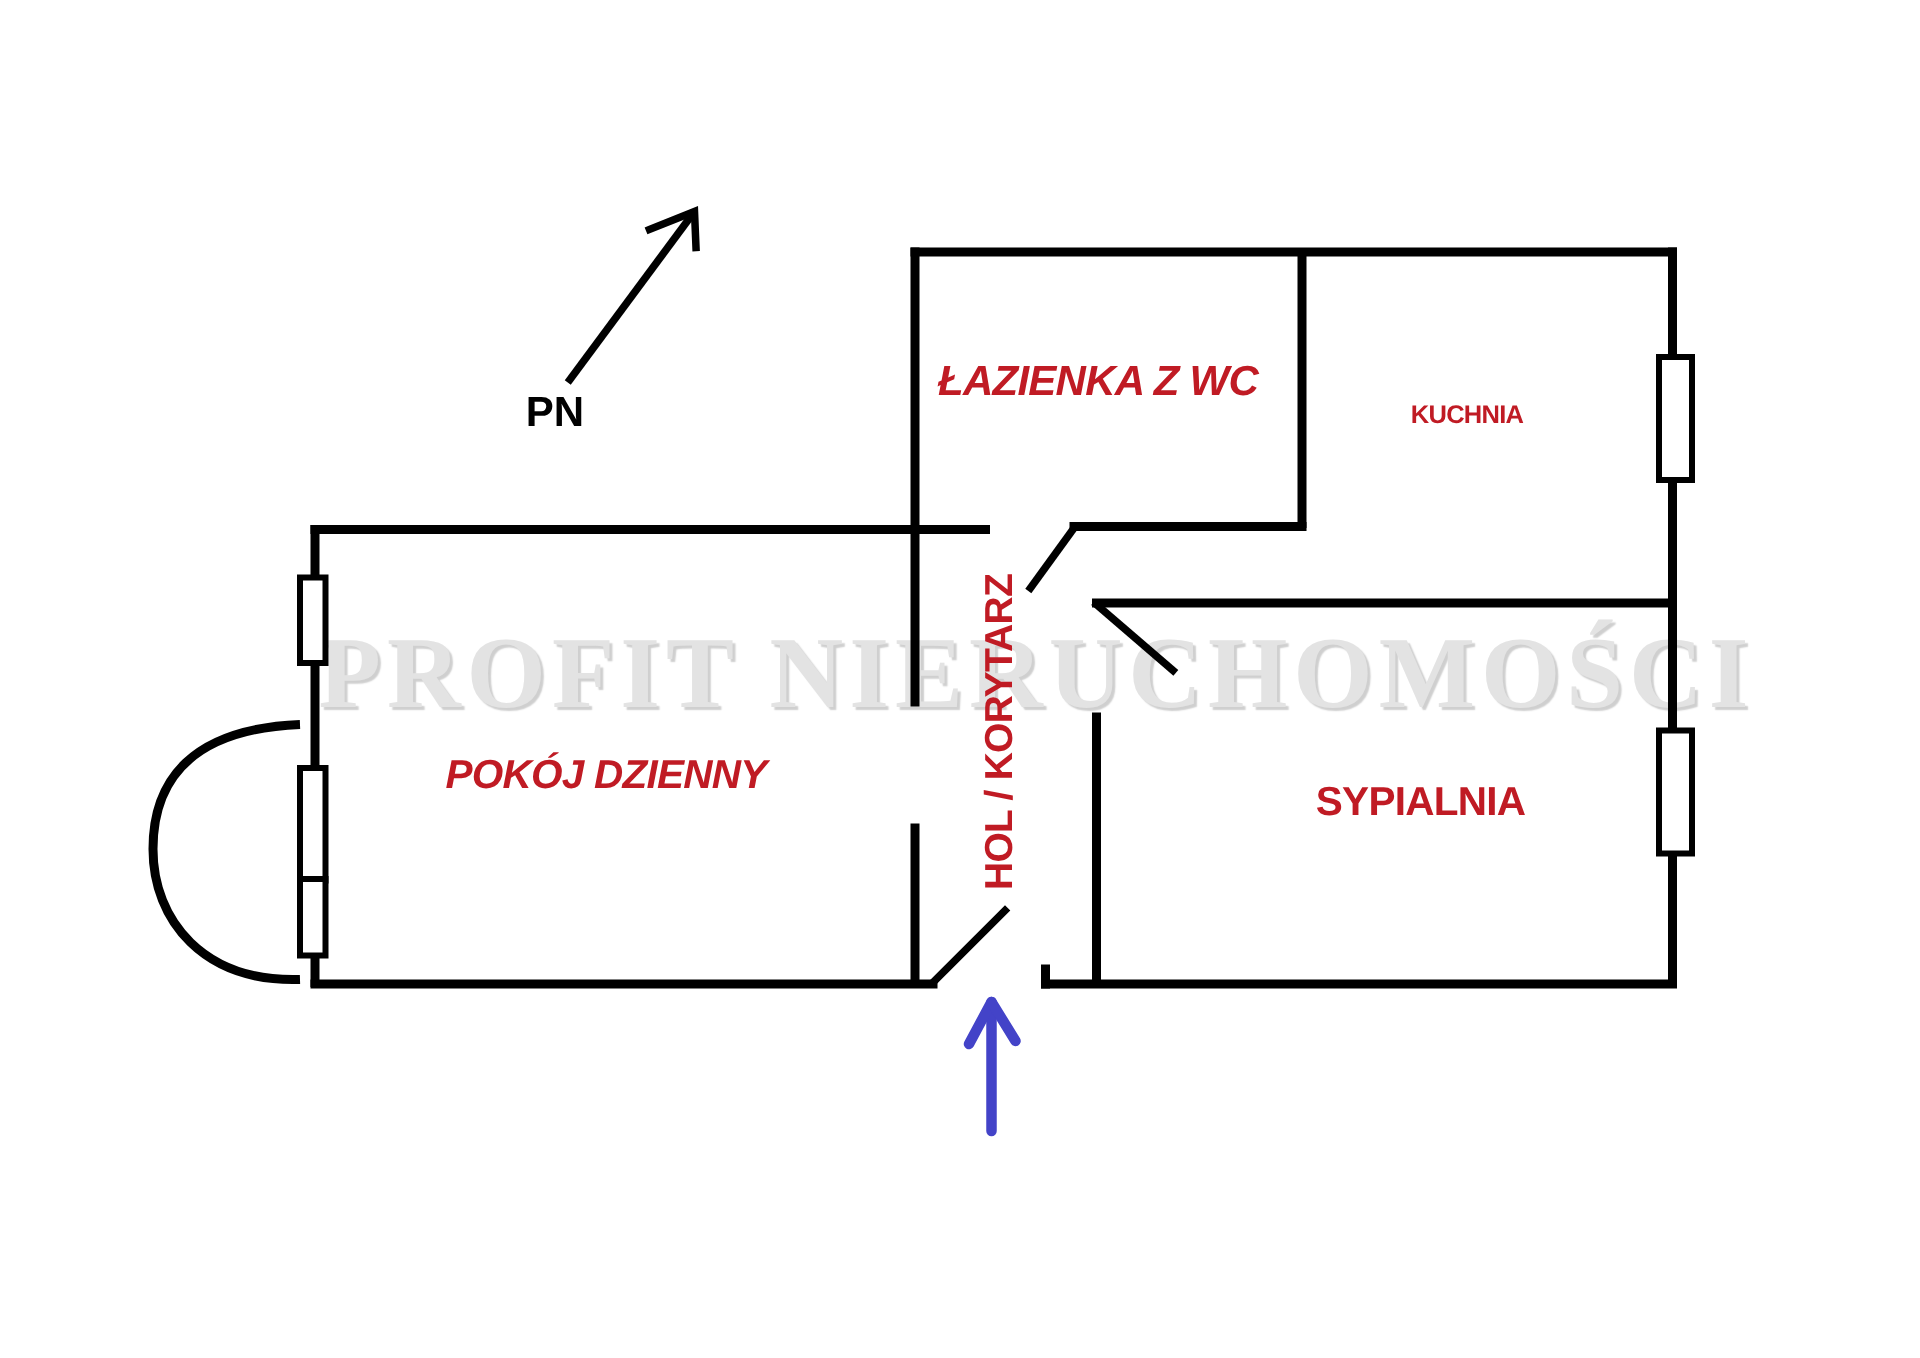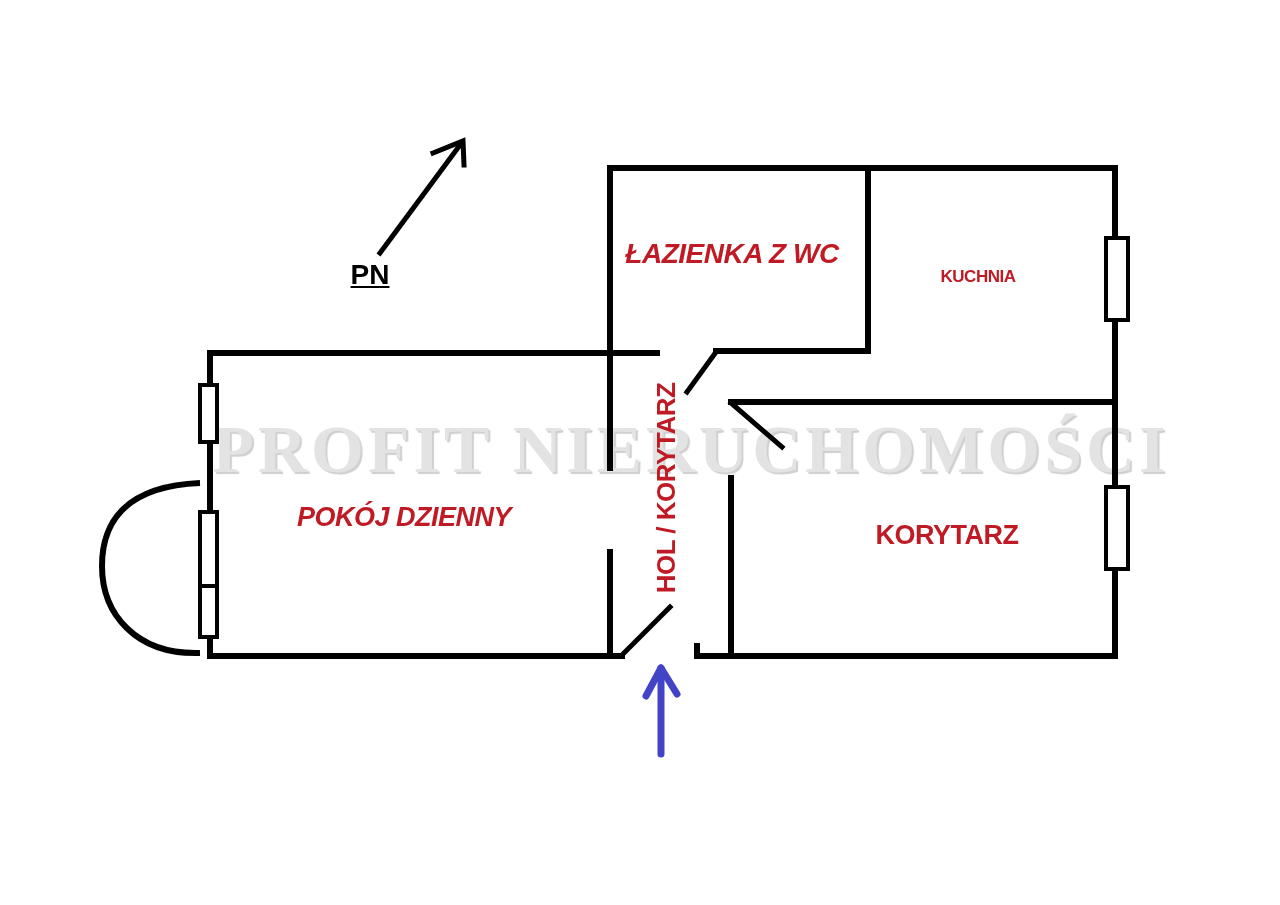--- a/index.html
+++ b/index.html
@@ -41,21 +41,20 @@
   .lbl-hol{
     left:666px;top:488px;
     font-size:26px;
     transform:translate(-50%,-50%) rotate(-90deg);
   }
   .lbl-pn{
     left:370px;top:275px;
     color:#000;
     font-size:28px;
     letter-spacing:0;
-    text-decoration:underline;
   }
 </style>
 </head>
 <body>
 
 <div class="canvas">
 
   <div class="watermark">PROFIT NIERUCHOMOŚCI</div>
 
   <svg class="plan" width="1280" height="905" viewBox="0 0 1280 905">
@@ -104,17 +103,17 @@
       <line x1="661" y1="754" x2="661" y2="670"></line>
       <line x1="661" y1="668" x2="646" y2="696"></line>
       <line x1="661" y1="668" x2="677" y2="694"></line>
     </g>
   </svg>
 
   <div class="label lbl-lazienka">ŁAZIENKA Z WC</div>
   <div class="label lbl-kuchnia">KUCHNIA</div>
   <div class="label lbl-pokoj">POKÓJ DZIENNY</div>
   <div class="label lbl-hol">HOL / KORYTARZ</div>
-  <div class="label lbl-sypialnia">KORYTARZ</div>
+  <div class="label lbl-sypialnia">SYPIALNIA</div>
 
   <div class="label lbl-pn">PN</div>
 
 </div>
 
 </body></html>

